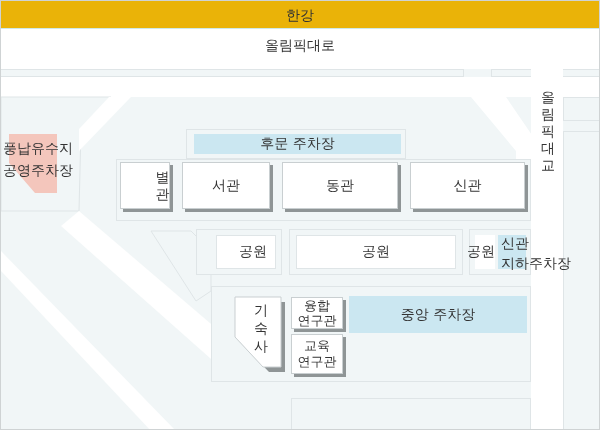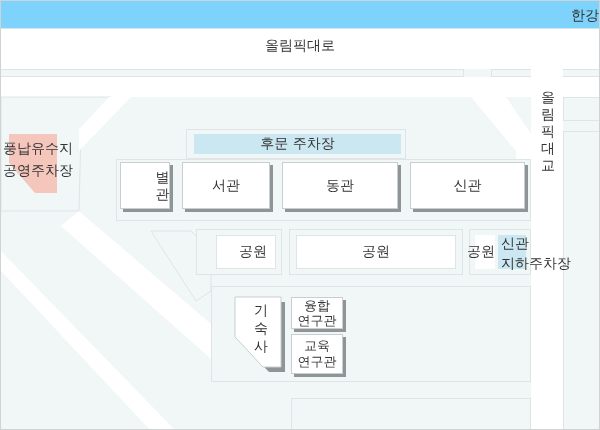--- a/index.html
+++ b/index.html
@@ -1,19 +1,19 @@
 <!DOCTYPE html>
 <html><head>
 <meta charset="utf-8">
 <style>
   html, body { margin: 0; padding: 0; }
   body { width: 600px; height: 430px; overflow: hidden; background: #fff; font-family: "DejaVu Sans", "Liberation Sans", sans-serif; }
   #map { position: relative; width: 598px; height: 428px; border: 1px solid #cfd3d4; background: #f1f6f7; overflow: hidden; }
   .abs { position: absolute; box-sizing: border-box; }
-  .river { left: 0; top: 0; width: 598px; height: 28px; background: #7dd3fc; border-bottom: 1px solid #cfe9e8; color: #333; font-size: 14px; text-align: right; line-height: 28px; }
+  .river { left: 0; top: 0; width: 598px; height: 28px; background: #eab308; border-bottom: 1px solid #cfe9e8; color: #333; font-size: 14px; text-align: center; line-height: 28px; }
   .road-w { background: #fff; }
   .road-label { color: #333; font-size: 14px; }
   .block { background: #f1f6f7; border: 1px solid #dfe5e7; }
   .bld { background: #fff; border: 1px solid #c9cfd1; box-shadow: 3px 3px 0 #8f9596; color: #333; font-size: 14px; display: flex; align-items: center; justify-content: center; text-align: center; line-height: 17px; }
   .park { background: #fff; border: 1px solid #dfe5e7; color: #333; font-size: 14px; display: flex; align-items: center; justify-content: center; }
   .parking { background: #cbe7f1; color: #333; font-size: 14px; display: flex; align-items: center; justify-content: center; }
   svg.overlay { position: absolute; left: 0; top: 0; }
 </style>
 </head>
 <body>
@@ -104,14 +104,15 @@
   <div class="abs bld" style="left:290px;top:296px;width:52px;height:32px;flex-direction:column;line-height:15px;font-size:13px;">
     <div>융합</div>
     <div>연구관</div>
   </div>
 
   <div class="abs bld" style="left:290px;top:333px;width:52px;height:40px;flex-direction:column;line-height:16px;font-size:13px;">
     <div>교육</div>
     <div>연구관</div>
   </div>
 
+  <div class="abs parking" style="left:348px;top:295px;width:178px;height:37px;">중앙 주차장</div>
 
 </div>
 
 </body></html>

